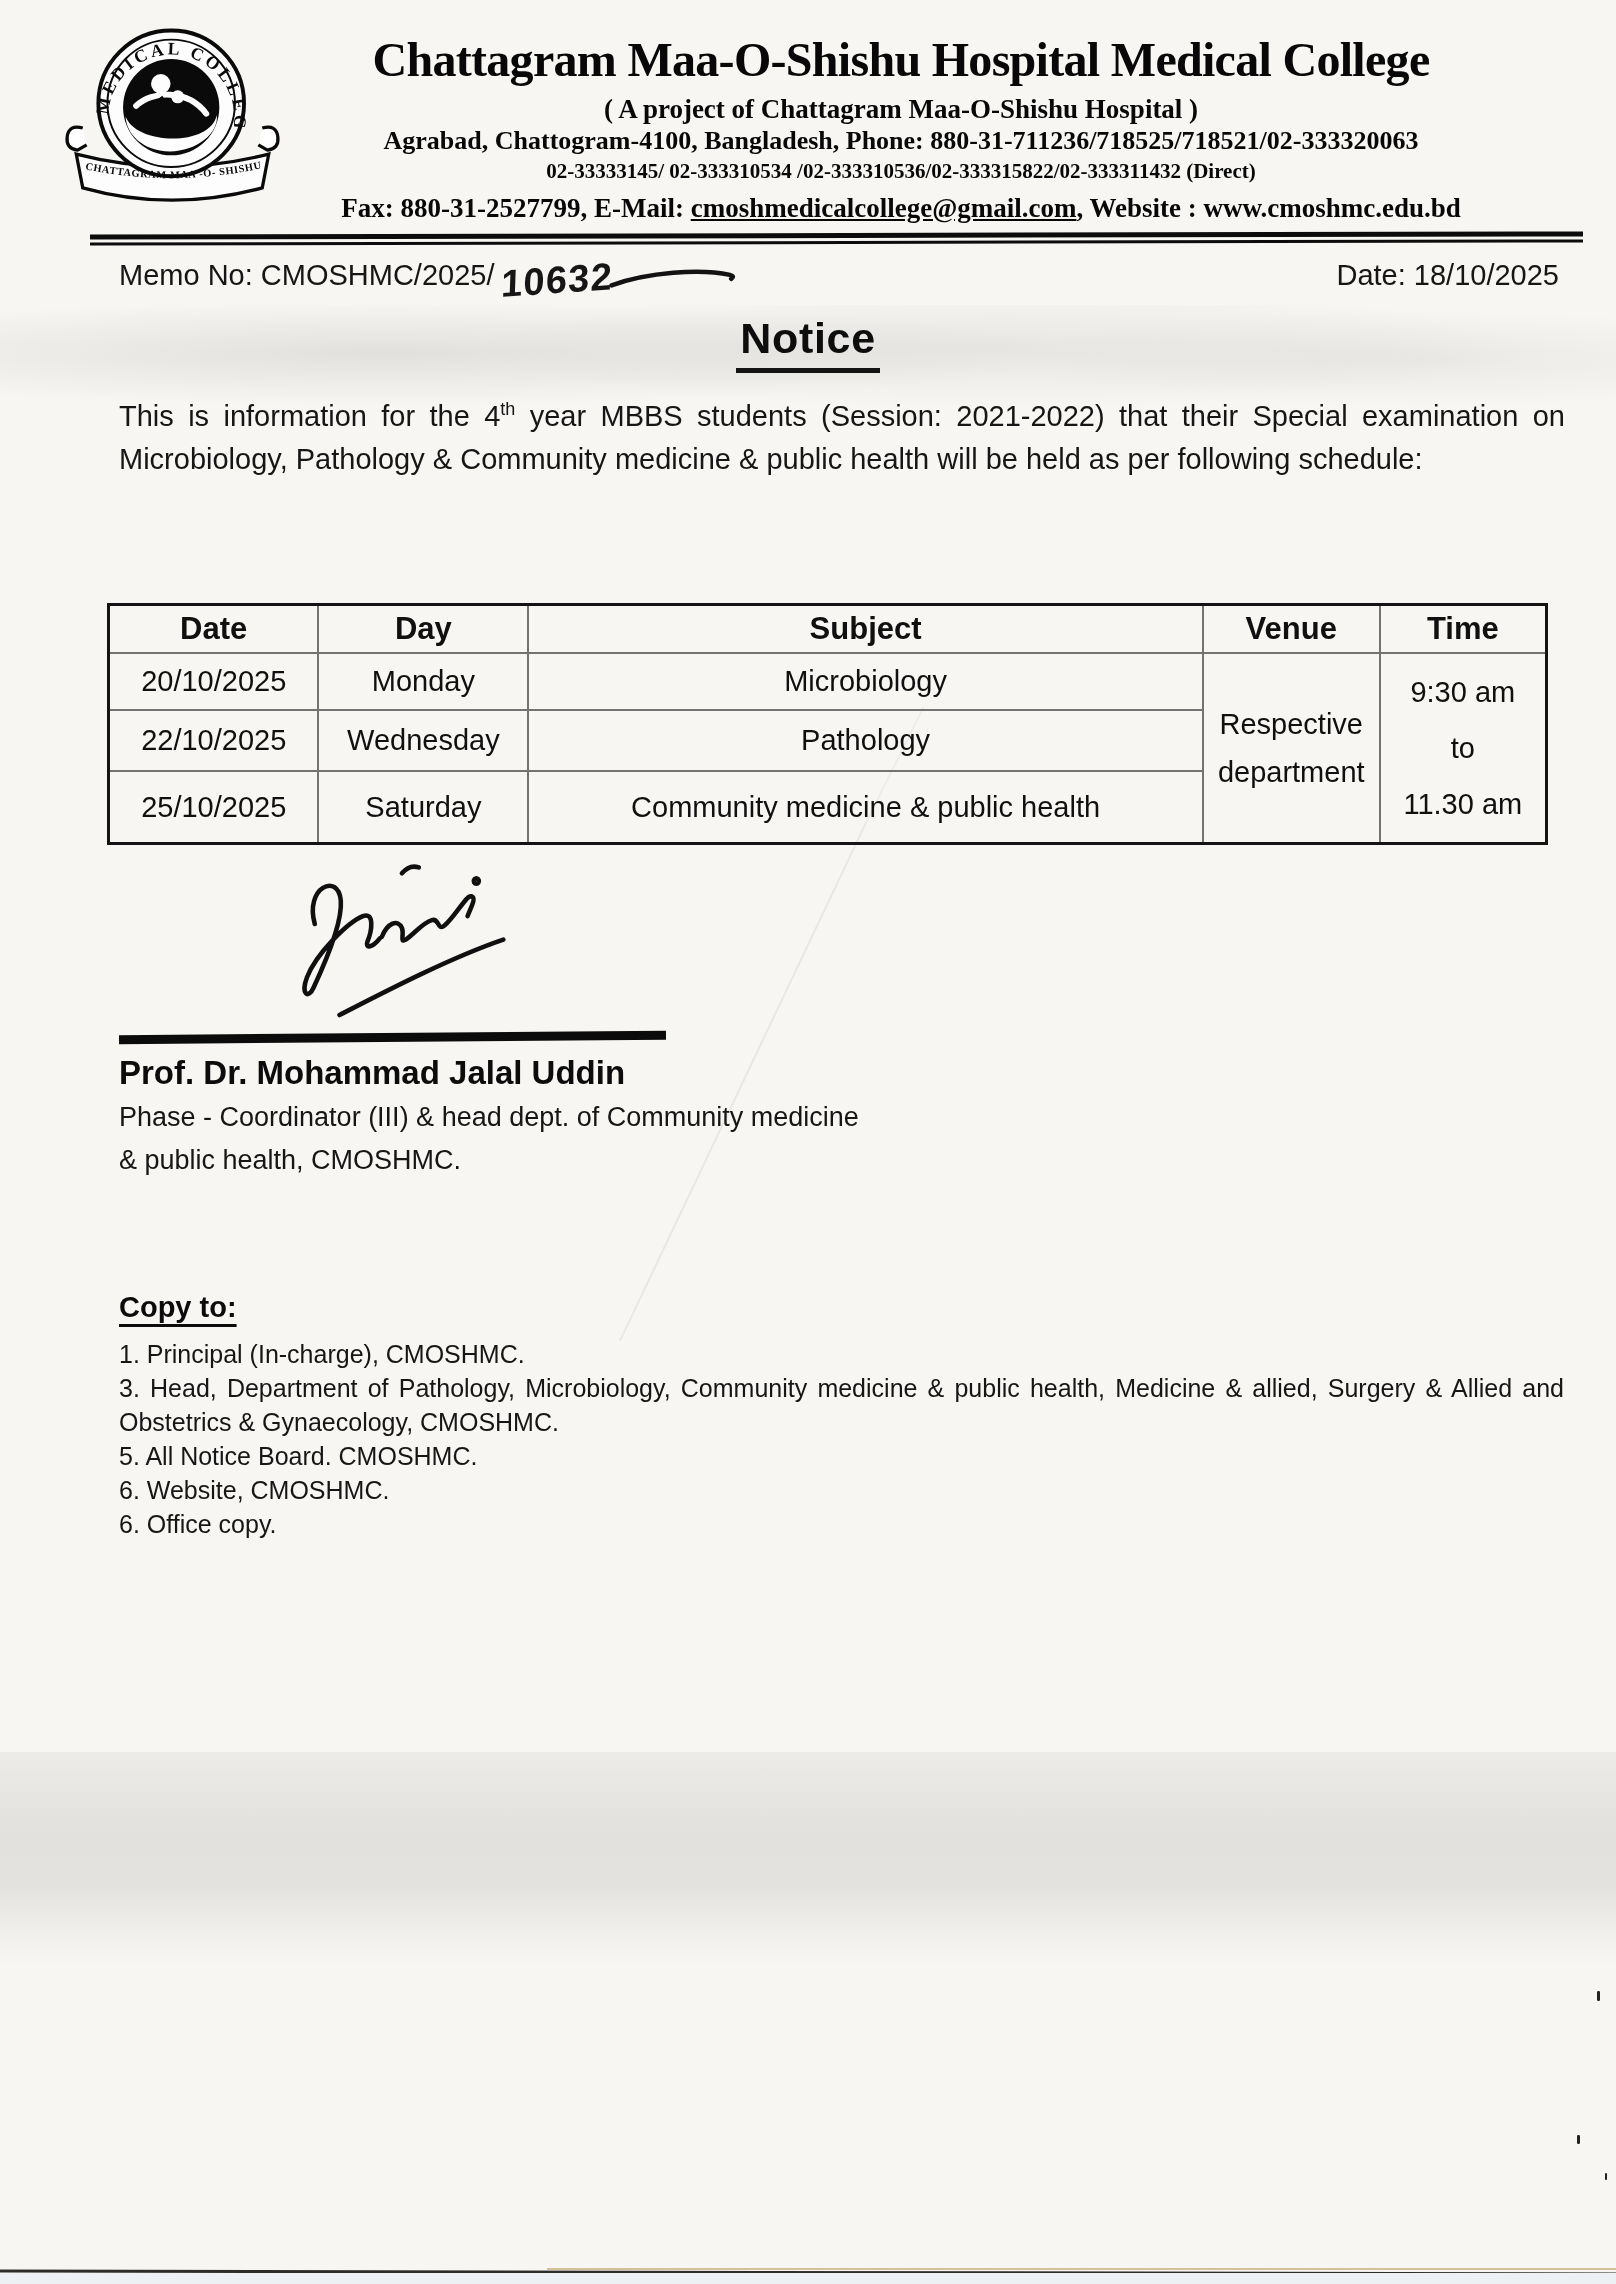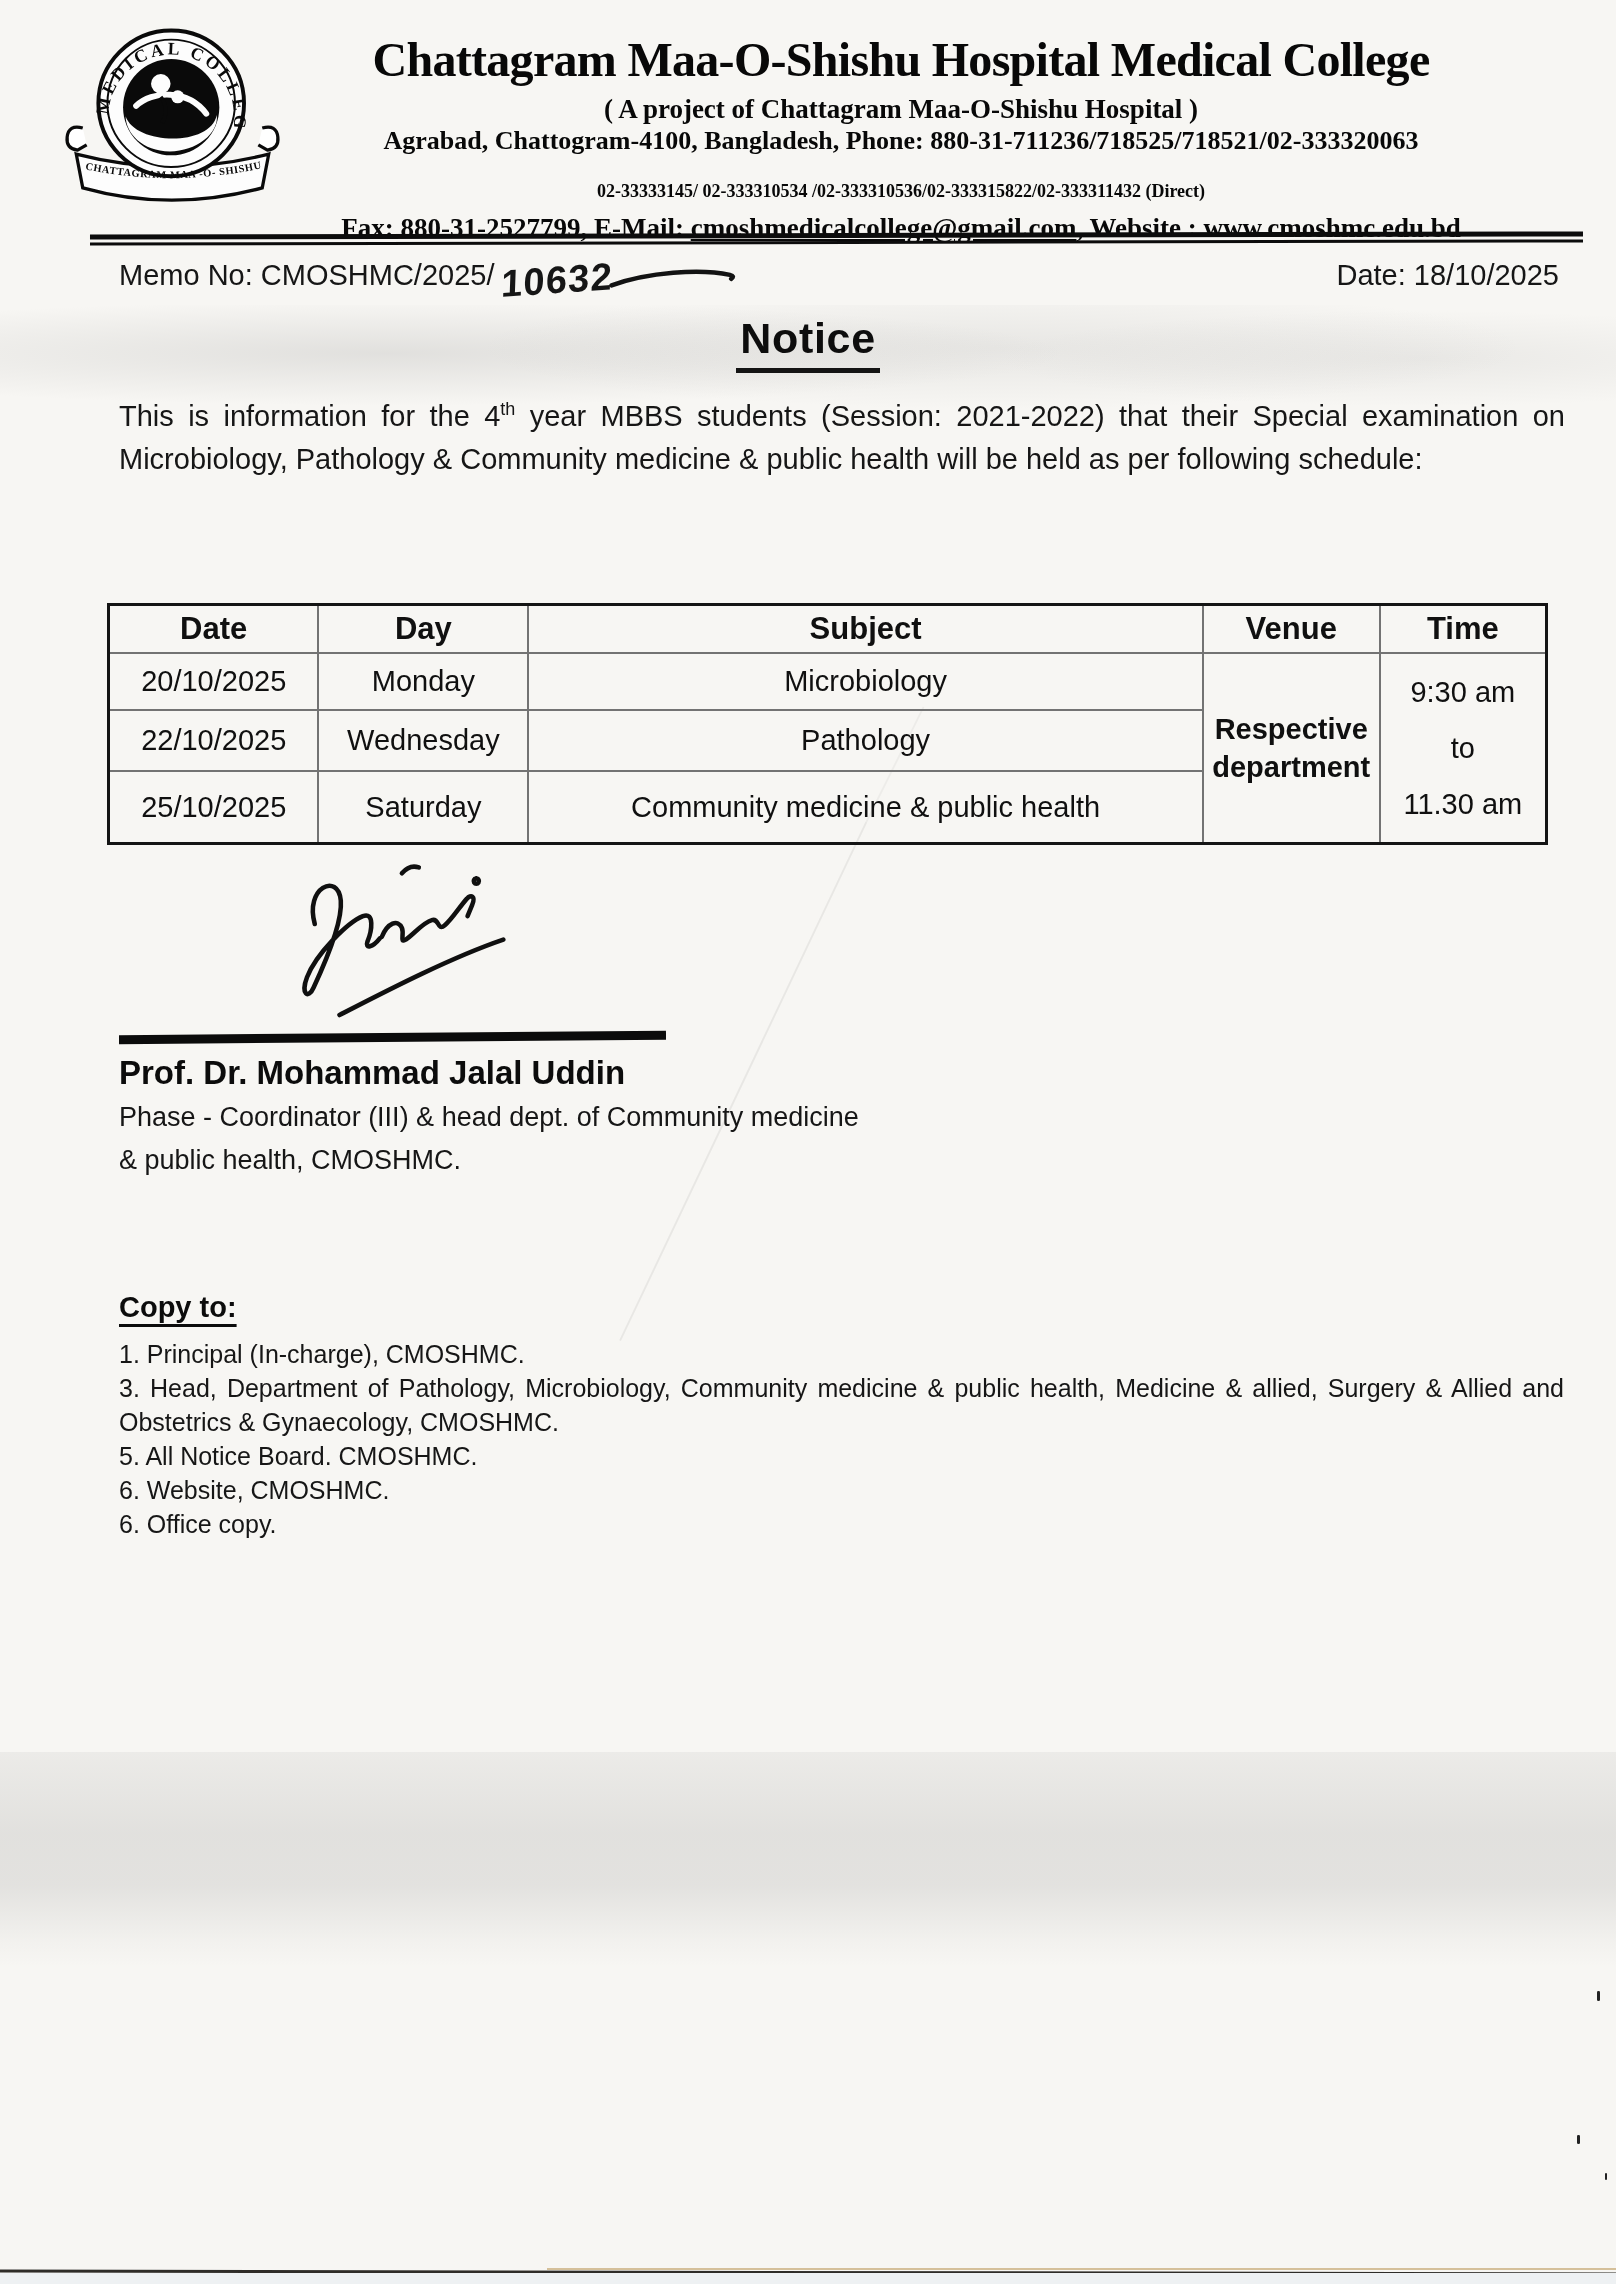--- a/index.html
+++ b/index.html
@@ -15,21 +15,21 @@
   .logo{position:absolute;left:63px;top:23.5px;width:219px;height:199px;}
   .header-text{
     position:absolute;left:215px;right:29px;top:33px;
     text-align:center;
     font-family:"Liberation Serif", serif;
     font-weight:bold;color:#080808;
   }
   .college-name{font-size:48px;line-height:53px;letter-spacing:-0.7px;}
   .subtitle{font-size:27px;line-height:30px;margin-top:7.8px;}
   .addr{font-size:26px;line-height:30px;margin-top:2.6px;}
-  .direct{font-size:18px;line-height:30px;margin-top:20px;}
+  .direct{font-size:21px;line-height:30px;margin-top:0;}
   .faxline{font-size:27px;line-height:31px;margin-top:6.5px;}
   .faxline .email{text-decoration:underline;}
   .double-rule{position:absolute;left:90px;right:33px;top:233px;transform:rotate(-0.12deg);}
   .double-rule .r1{height:4.6px;background:#0c0c0c;}
   .double-rule .r2{height:3.3px;background:#0c0c0c;margin-top:3.3px;}
   
   .memo-row{
     position:absolute;left:119px;right:57px;top:259px;
     display:flex;justify-content:space-between;align-items:flex-start;
     font-size:29px;
@@ -77,21 +77,21 @@
     border-collapse:collapse;table-layout:fixed;}
   .sched th,.sched td{
     border:2px solid #737373;text-align:center;vertical-align:middle;
     font-size:29px;padding:0 5.2px;color:#101010;
   }
   .sched th{font-weight:bold;font-size:31px;height:46px;}
   .sched tr.r1 td{height:55px;}
   .sched tr.r2 td{height:59px;}
   .sched tr.r3 td{height:70px;}
   .sched{border:3.3px solid #141414;}
-  .venue-cell{line-height:38px;font-weight:bold;}
+  .venue-cell{line-height:48px;}
   .time-cell{line-height:56px;}
   
   .signature{position:absolute;left:274px;top:859px;z-index:3;}
   .sig-rule{
     position:absolute;left:119px;top:1033px;width:547px;height:8.5px;
     background:#0b0b0b;transform:rotate(-0.45deg);z-index:3;
   }
   .sig-name{position:absolute;left:119px;top:1054px;font-size:33px;font-weight:bold;color:#0c0c0c;z-index:3;}
   .sig-role1{position:absolute;left:119px;top:1102px;font-size:27px;z-index:3;}
   .sig-role2{position:absolute;left:119px;top:1145px;font-size:27px;z-index:3;}

